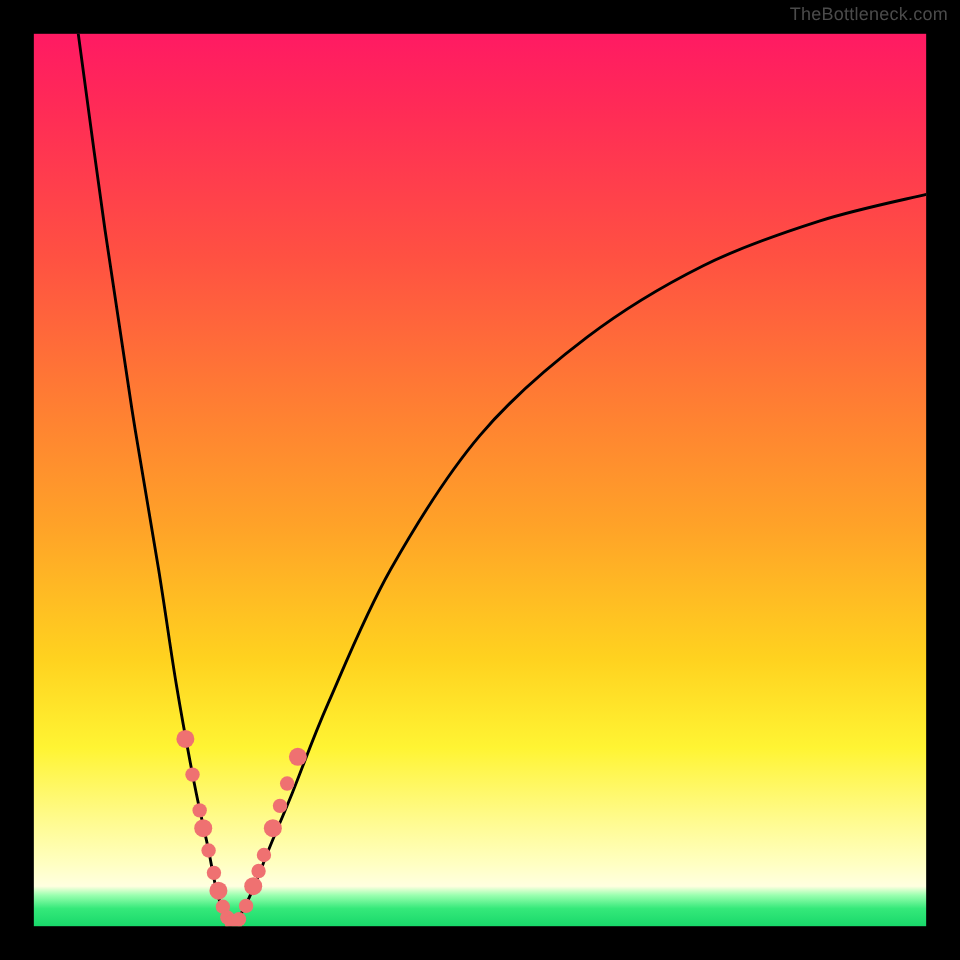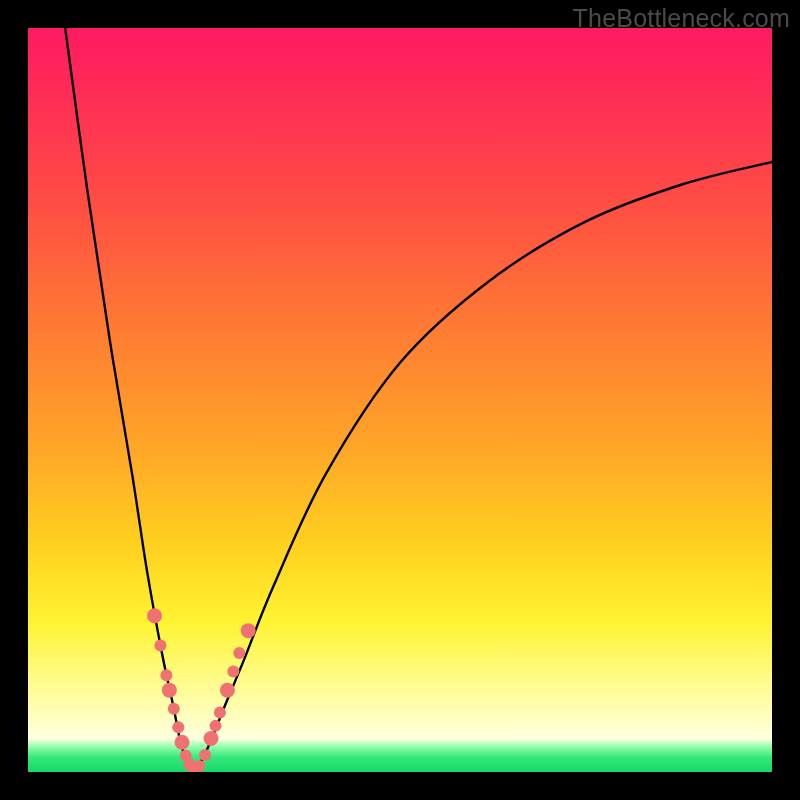--- a/index.html
+++ b/index.html
@@ -47,21 +47,21 @@
   }
   svg.curves {
     position: absolute;
     inset: 0;
   }
   .watermark {
     position: absolute;
     top: 4px;
     right: 10px;
     color: #4b4b4b;
-    font-size: 25px;
+    font-size: 15px;
     letter-spacing: 0.2px;
     font-weight: 400;
     user-select: none;
   }
 </style>
 </head>
 <body>
 
 <div class="frame">
   <div class="plot">

